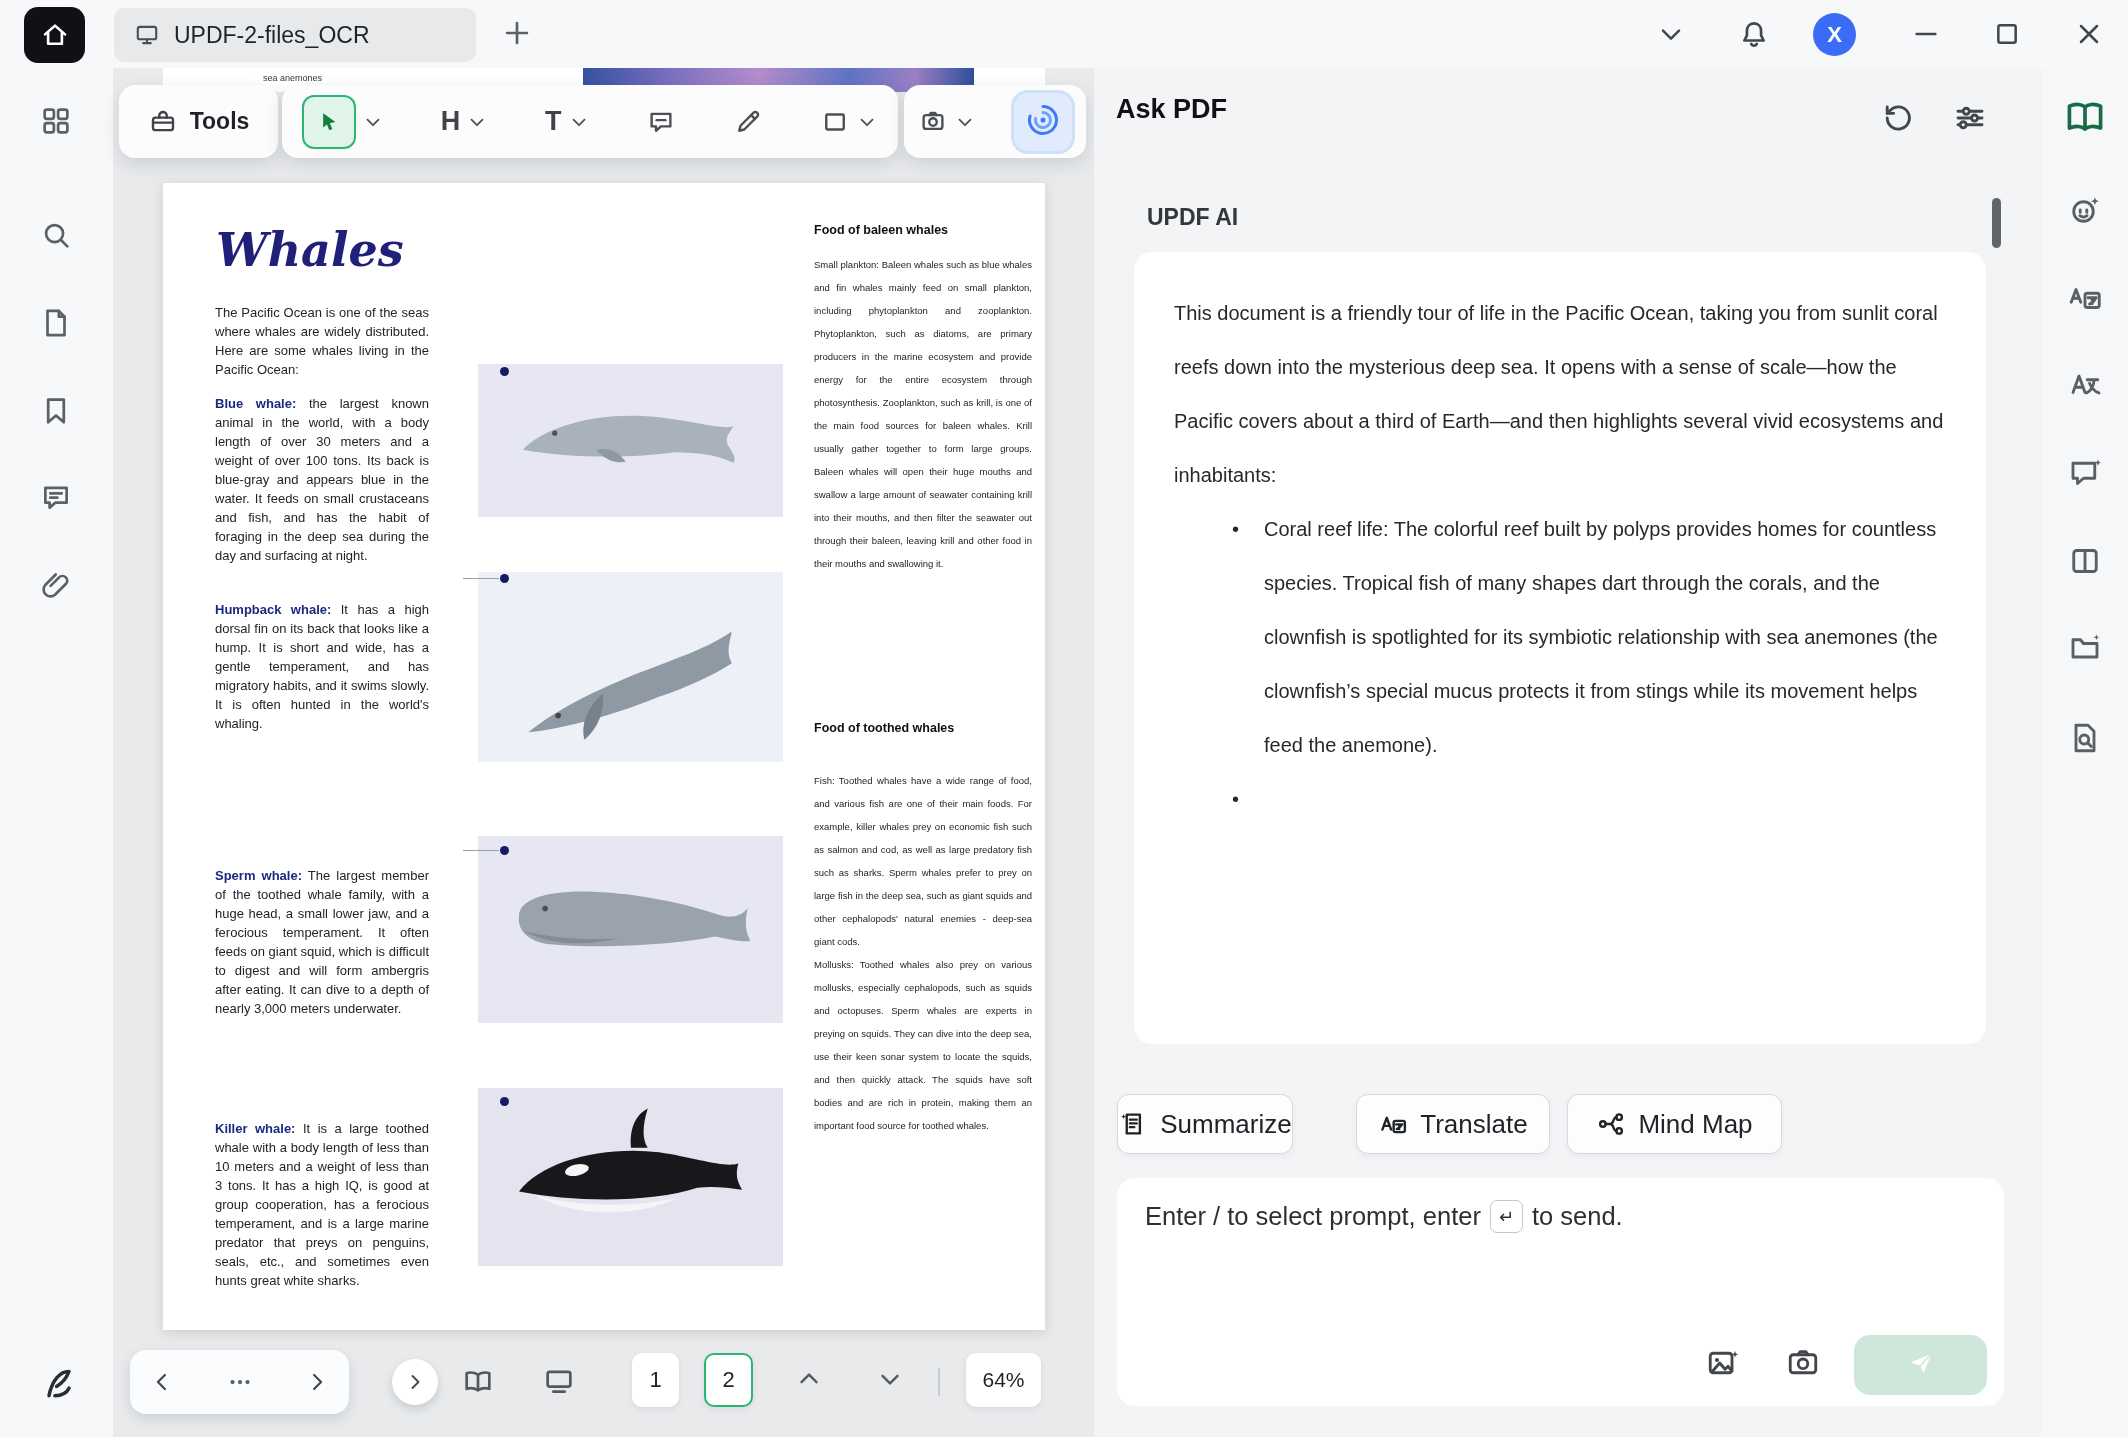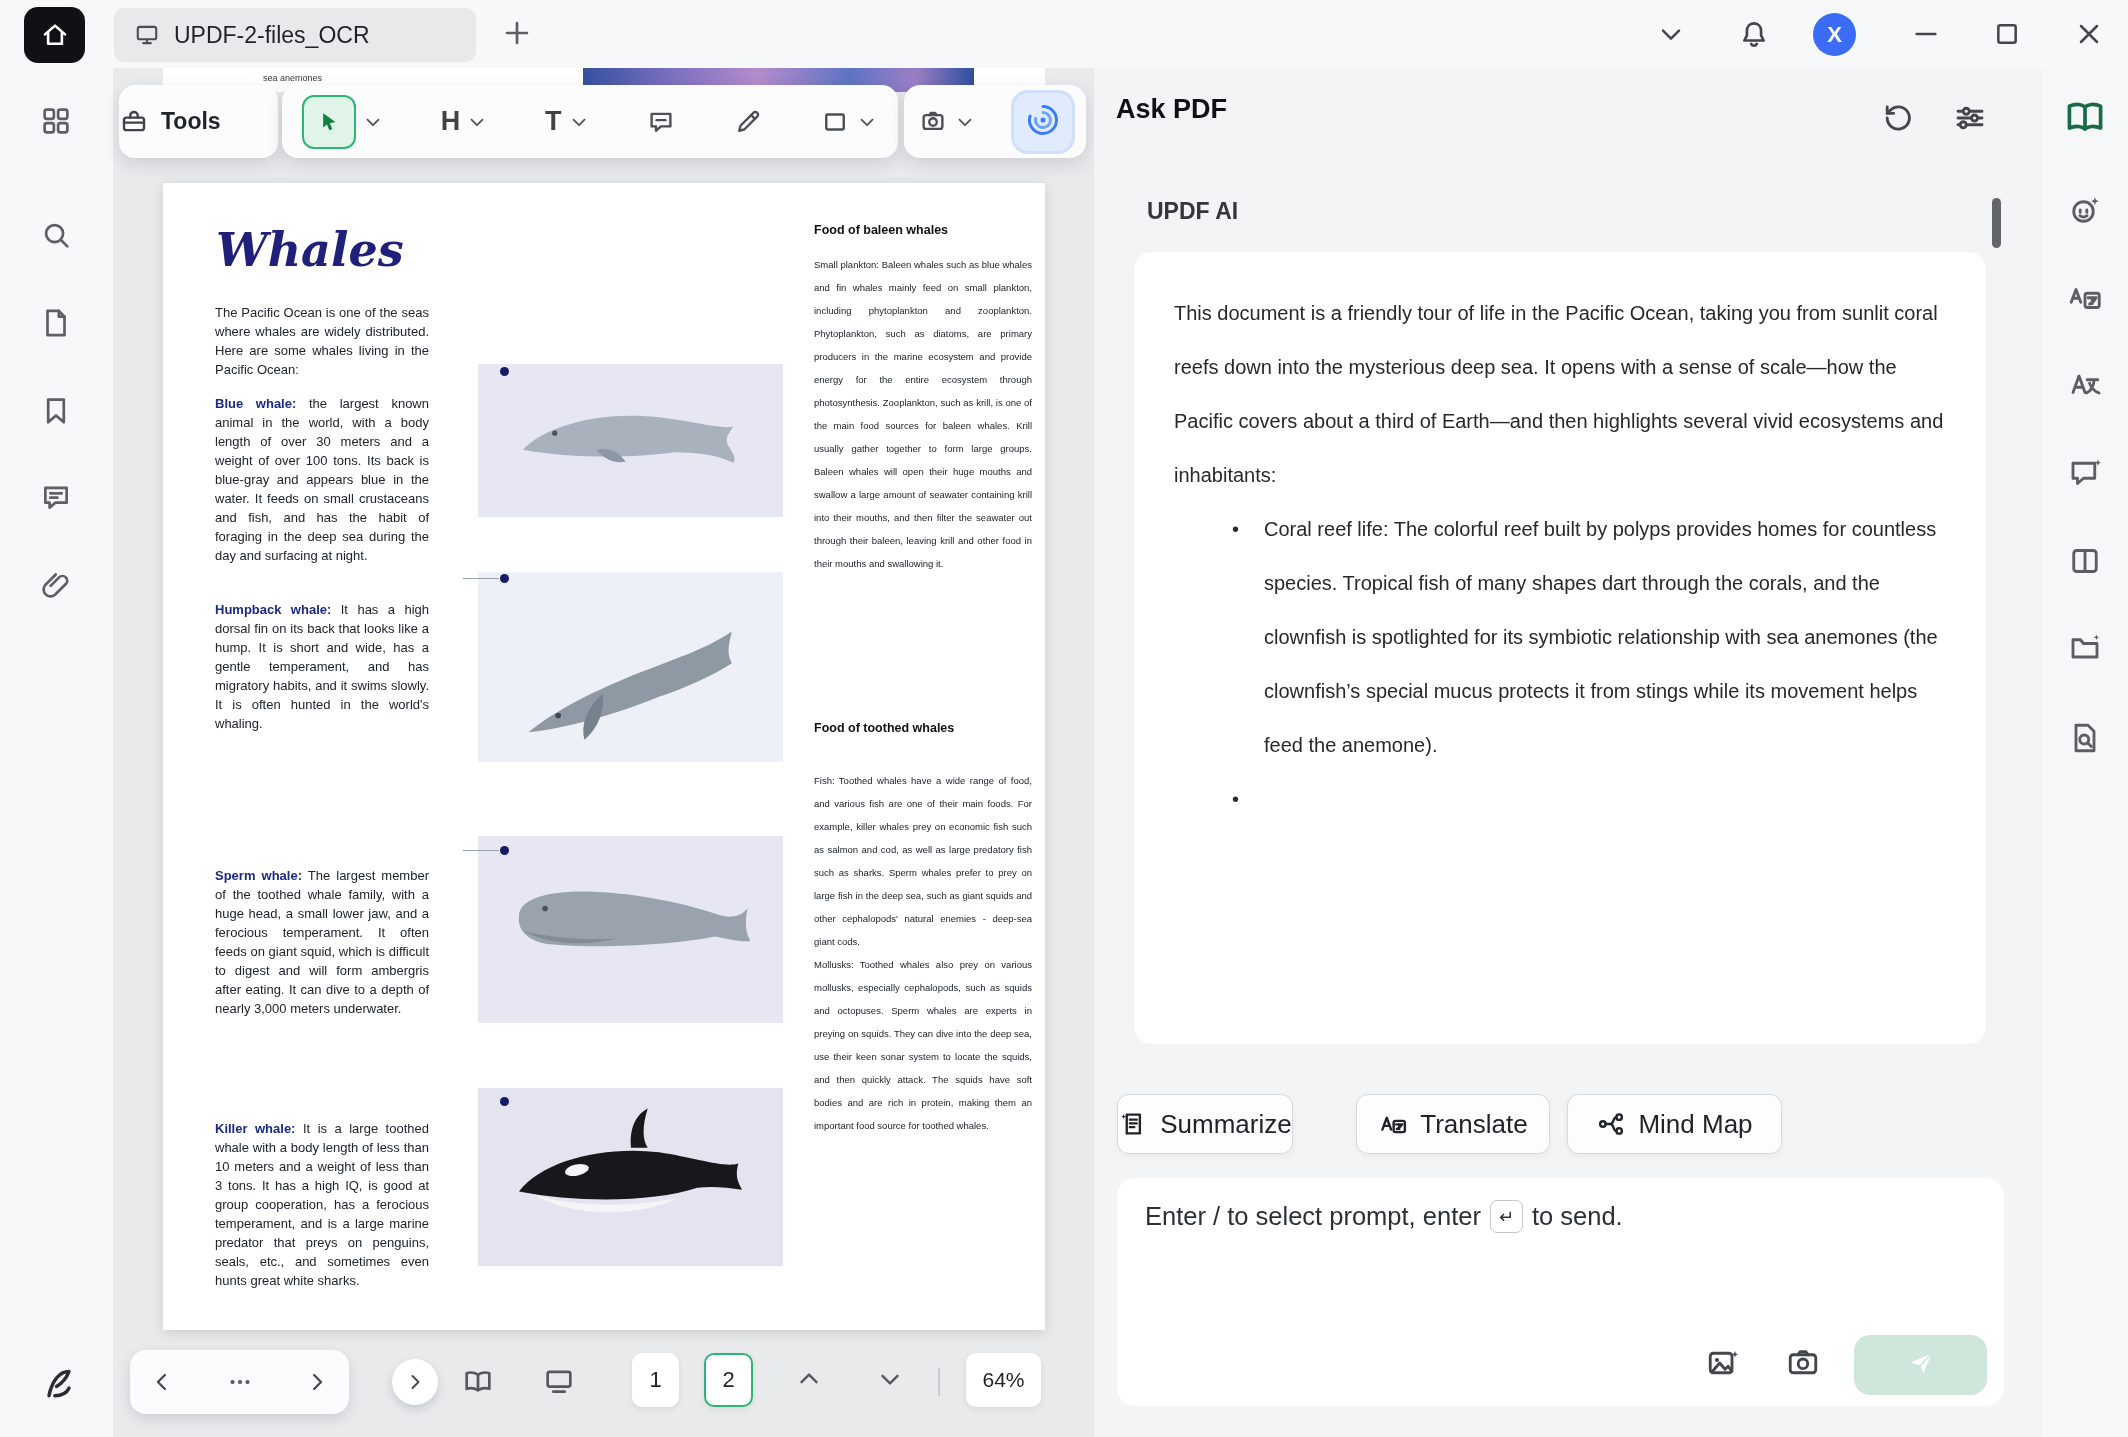--- a/index.html
+++ b/index.html
@@ -50,21 +50,21 @@
            justify-content:space-between;padding:0 18px;box-sizing:border-box;color:#5c6065;}
   .circlebtn{left:279px;top:1291px;width:46px;height:46px;border-radius:50%;background:#fff;
              box-shadow:0 4px 10px rgba(16,24,40,.15);display:flex;align-items:center;justify-content:center;color:#43474c;cursor:pointer;}
   .bbicon{position:absolute;top:1296px;color:#55595e;cursor:pointer;}
   .pagebox{position:absolute;top:1285px;height:54px;background:#fff;border-radius:10px;
            display:flex;align-items:center;justify-content:center;font-size:22px;font-weight:500;
            box-shadow:0 2px 6px rgba(16,24,40,.08);box-sizing:border-box;cursor:pointer;}
   
   .panel{left:1094px;top:68px;width:948px;height:1369px;background:#f3f4f6;}
   .ask-title{position:absolute;left:22px;top:26px;font-size:27px;font-weight:700;color:#101114;}
-  .brand{position:absolute;left:53px;top:130px;font-size:23px;font-weight:600;color:#33373b;}
+  .brand{position:absolute;left:53px;top:136px;font-size:23px;font-weight:600;color:#33373b;}
   .thumb{position:absolute;left:898px;top:130px;width:9px;height:50px;border-radius:5px;background:#62666b;cursor:pointer;}
   .card{position:absolute;left:40px;top:184px;width:852px;height:792px;background:#fff;border-radius:18px;
         box-sizing:border-box;padding:34px 40px 0 40px;overflow:hidden;
         font-size:20px;line-height:54px;color:#26282b;}
   .bul{display:flex;}
   .bul .mark{width:32px;padding-left:58px;flex:none;}
   .actionbtn{position:absolute;top:1026px;height:60px;background:#fdfdfe;border:1px solid #d7d9dc;
              border-radius:12px;display:flex;align-items:center;justify-content:center;gap:12px;
              font-size:26px;font-weight:500;color:#202428;box-sizing:border-box;cursor:pointer;
              box-shadow:0 2px 6px rgba(16,24,40,.05);}
@@ -195,21 +195,21 @@
       </span>
   </div>
 
   <div class="abs docarea">
 
     <div class="abs peek">
       <span class="peek-caption">sea anemones</span>
       <div class="peek-photo"></div>
     </div>
 
-    <div class="pill" style="left:6px;width:159px;gap:12px;">
+    <div class="pill" style="left:6px;width:159px;justify-content:center;gap:12px;">
       <span style="color:#3f4348;">
           <svg class="st" width="30" height="30" viewBox="0 0 24 24">
             <rect x="4" y="8.5" width="16" height="10" rx="2"></rect>
             <path d="M9 8.5V7a3 3 0 0 1 6 0v1.5M4 12.5h16"></path>
           </svg>
         </span>
       <span style="font-size:23px;font-weight:600;">Tools</span>
     </div>
     <div class="pill" style="left:169px;width:616px;justify-content:space-between;padding:0 20px;">
       <span class="toolgap">

